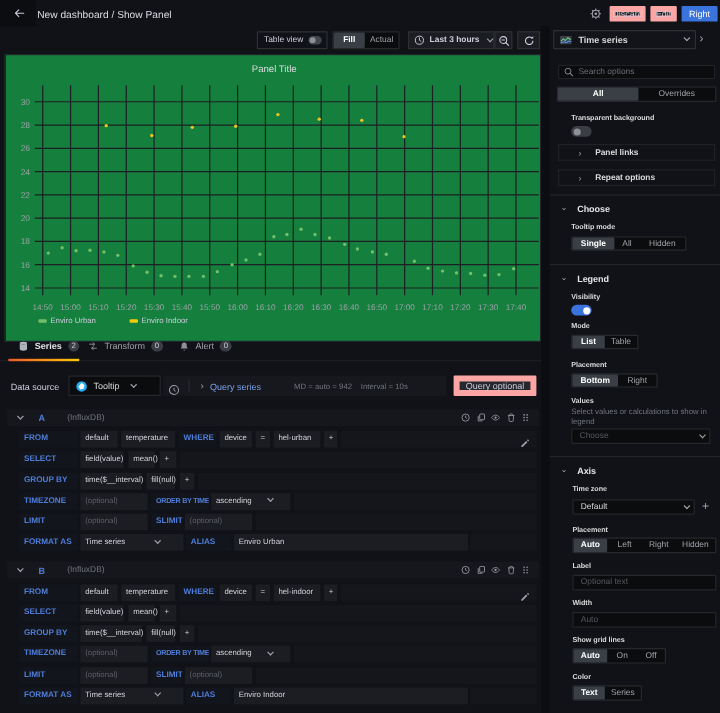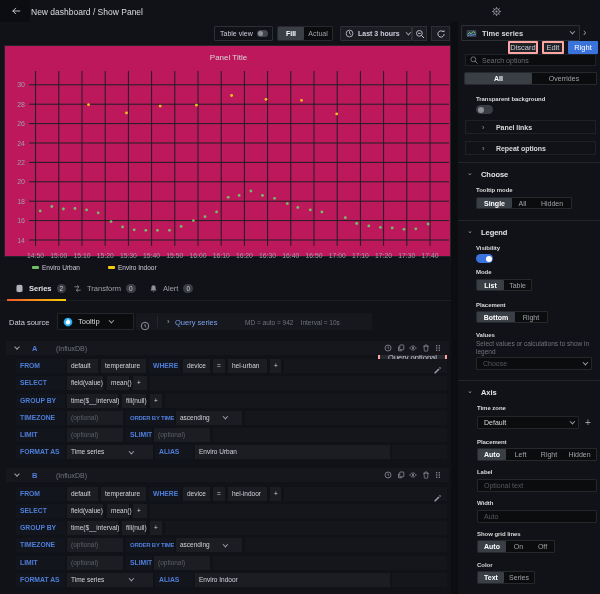--- a/index.html
+++ b/index.html
@@ -7,21 +7,21 @@
 .txt{position:absolute;color:#ccccdc;white-space:nowrap;}
 .chip{position:absolute;height:14px;background:#1b1d23;color:#d4d5db;
   font-size:6.5px;line-height:14px;padding-left:4px;white-space:nowrap;}
 .kw{position:absolute;height:14px;background:#13151d;color:#4f7ed9;
   font-weight:bold;font-size:6.8px;line-height:14px;padding-left:4px;white-space:nowrap;overflow:hidden;}
 .fill{position:absolute;height:14px;background:#14161b;}
 .opt{color:#5c6066;}
 .caret{display:inline-block;width:4px;height:4px;border-right:1.2px solid #9da0a8;
   border-bottom:1.2px solid #9da0a8;transform:rotate(45deg) translateY(-2px);vertical-align:middle;}
 .btn{position:absolute;display:flex;align-items:center;justify-content:center;
-  background:#202226;border:2px solid #fca5a5;border-radius:1px;color:#ccccdc;font-size:7.5px;margin-top:36px;}
+  background:#202226;border:5px solid #fca5a5;border-radius:1px;color:#ccccdc;font-size:7.5px;}
 .lbl{position:absolute;color:#d8d9da;font-weight:bold;font-size:6px;white-space:nowrap;letter-spacing:-0.05px;}
 .radio{position:absolute;display:flex;background:#0b0c0e;border:1px solid #26282e;border-radius:1px;}
 .radio div{display:flex;align-items:center;justify-content:center;color:#9fa2a8;font-size:7px;height:100%;}
 .radio .sel{background:#3a3f46;color:#fff;font-weight:bold;border-radius:1px;}
 .input{position:absolute;background:#0b0c0e;border:1px solid #24262c;border-radius:1px;
   color:#54585f;font-size:7px;display:flex;align-items:center;padding:0 6px;}
 .toggle{position:absolute;width:17px;height:9px;border-radius:5px;}
 .sect{position:absolute;left:458px;width:142px;border-top:1px solid #23252b;}
 </style></head><body>
 
@@ -69,21 +69,21 @@
       <line x1="4.8" y1="7" x2="9.2" y2="7" stroke="#ccccdc" stroke-width="1.4"></line>
       <line x1="10.6" y1="10.6" x2="14" y2="14" stroke="#ccccdc" stroke-width="1.6" stroke-linecap="round"></line>
     </svg>
   </div>
 <div class="abs" style="left:431px;top:26px;width:19px;height:15px;background:#1b1d22;border:1px solid #2c3034;display:flex;align-items:center;justify-content:center;">
     <svg width="10" height="10" viewBox="0 0 16 16">
       <path d="M13 8a5 5 0 1 1-1.6-3.7" fill="none" stroke="#ccccdc" stroke-width="1.5"></path>
       <path d="M13.4 1.6v3.2h-3.2z" fill="#ccccdc"></path>
     </svg>
   </div>
-<div class="abs" style="left:4px;top:45px;width:447px;height:212px;background:#be185d;border:1px solid #21242a;">
+<div class="abs" style="left:4px;top:45px;width:447px;height:240px;background:#15803d;border:1px solid #21242a;">
 <div class="txt" style="left:0;top:7px;width:447px;text-align:center;font-size:8px;color:#d8d9da;">Panel Title</div>
 <svg width="447" height="232" style="position:absolute;left:0;top:0">
 <line x1="24" y1="38.8" x2="444" y2="38.8" stroke="#1c1f23" stroke-width="1"></line>
 <line x1="24" y1="58.2" x2="444" y2="58.2" stroke="#1c1f23" stroke-width="1"></line>
 <line x1="24" y1="77.6" x2="444" y2="77.6" stroke="#1c1f23" stroke-width="1"></line>
 <line x1="24" y1="97.0" x2="444" y2="97.0" stroke="#1c1f23" stroke-width="1"></line>
 <line x1="24" y1="116.4" x2="444" y2="116.4" stroke="#1c1f23" stroke-width="1"></line>
 <line x1="24" y1="135.8" x2="444" y2="135.8" stroke="#1c1f23" stroke-width="1"></line>
 <line x1="24" y1="155.2" x2="444" y2="155.2" stroke="#1c1f23" stroke-width="1"></line>
 <line x1="24" y1="174.6" x2="444" y2="174.6" stroke="#1c1f23" stroke-width="1"></line>

